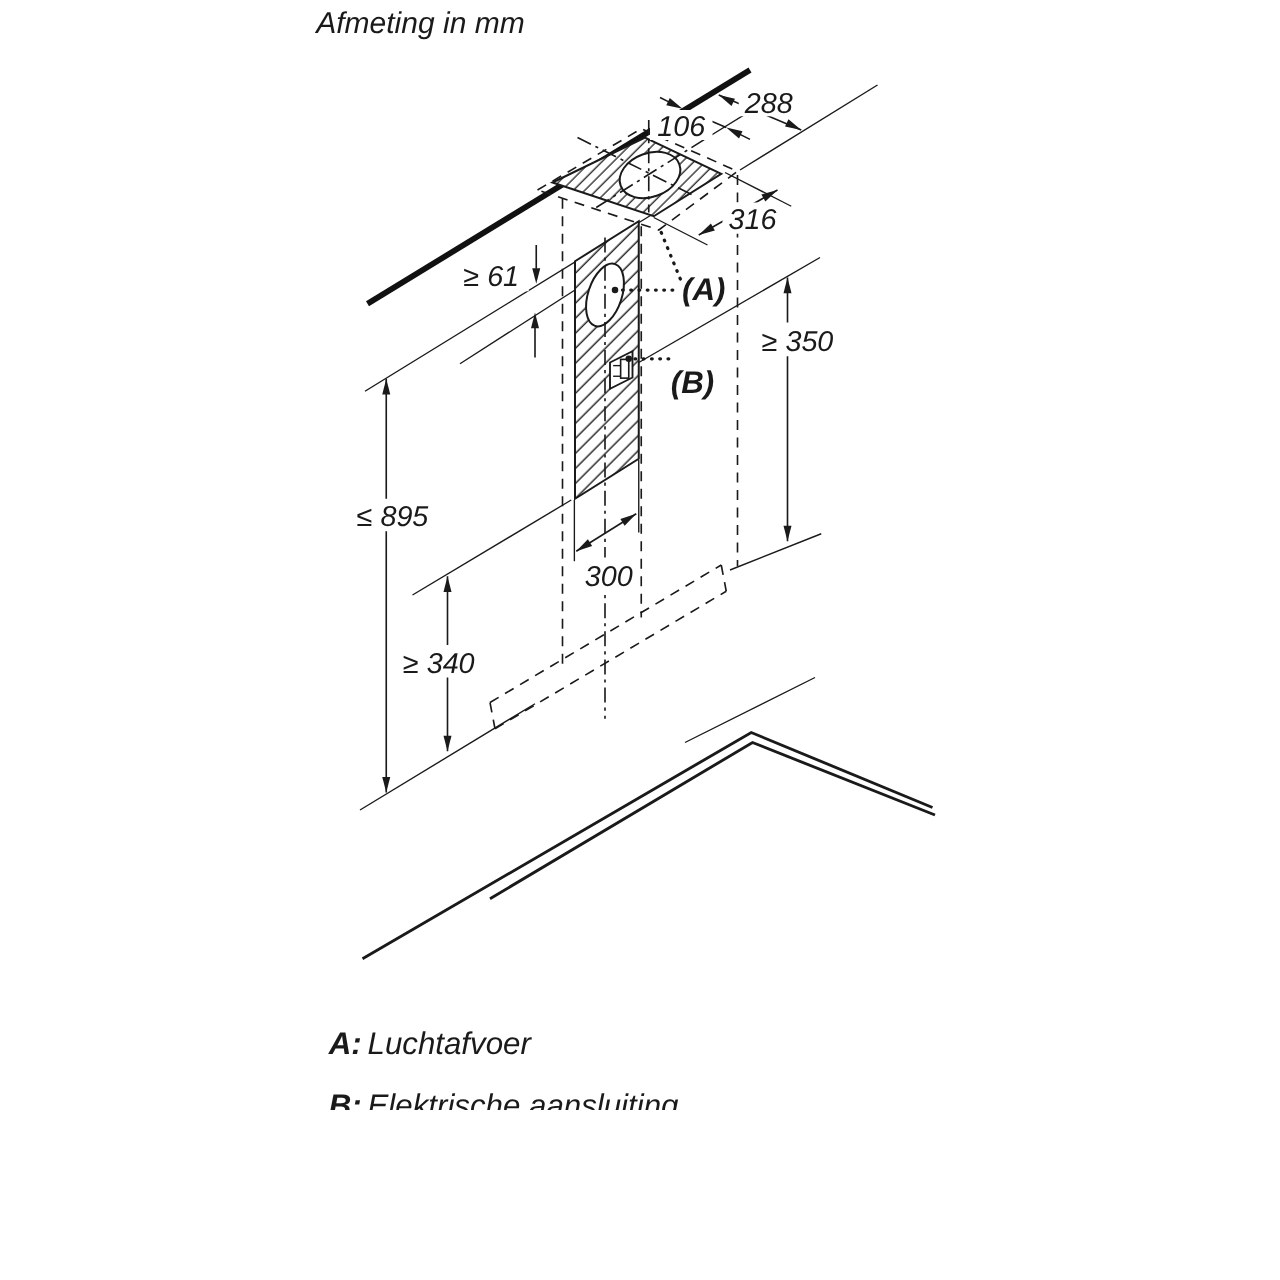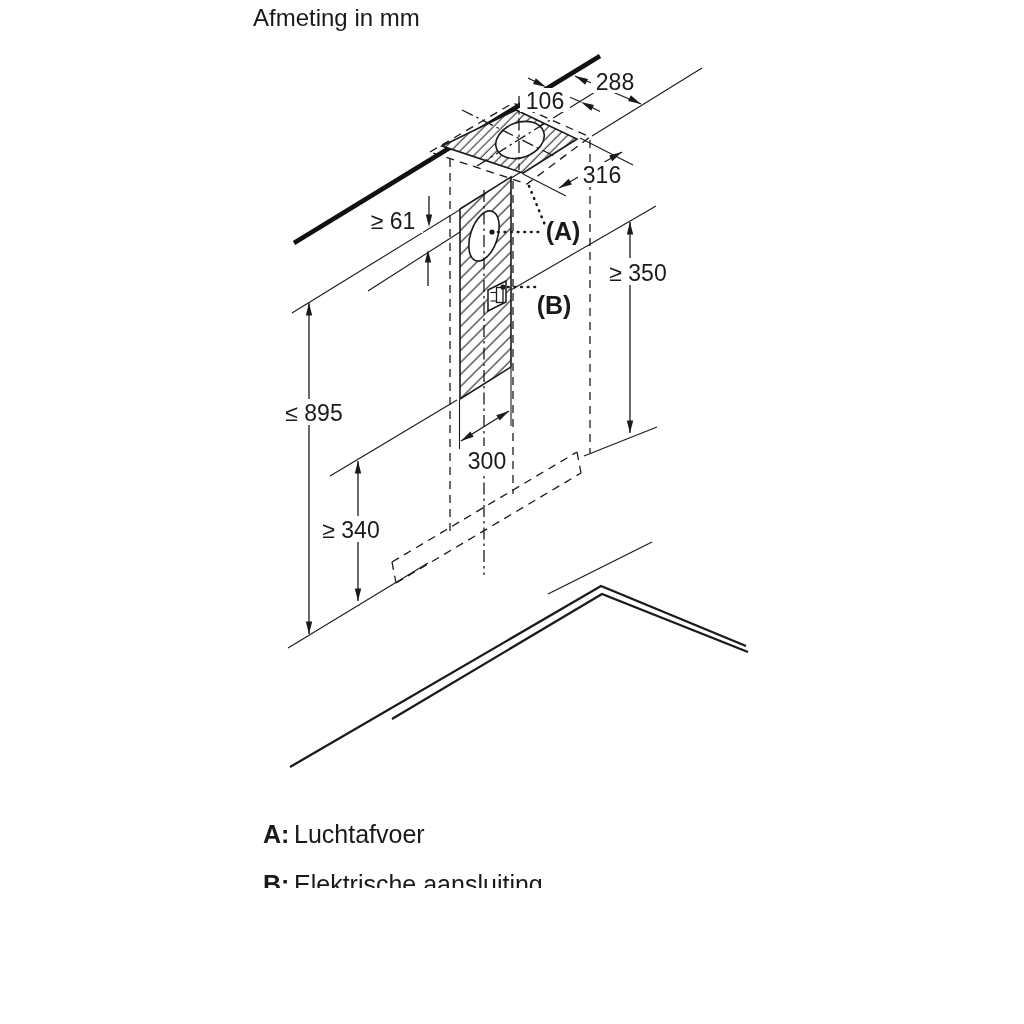--- a/index.html
+++ b/index.html
@@ -1,16 +1,16 @@
 <!DOCTYPE html>
 <html><head>
 <meta charset="utf-8">
 <style>
   html,body{margin:0;padding:0;background:#ffffff;}
-  .stage{width:1024px;height:888px;position:relative;background:#fff;font-family:"Liberation Sans",sans-serif;}
+  .stage{width:1024px;height:888px;position:relative;background:#fff;font-family:"Liberation Sans",sans-serif;font-style:italic;}
   svg{display:block;}
   text{fill:#1a1a1a;font-family:"Liberation Sans",sans-serif;}
   .dim{font-size:23px;}
   .callout{font-size:25px;font-weight:bold;}
   .title{font-size:24px;}
   .legend-key{font-size:25px;font-weight:bold;}
   .legend-label{font-size:25px;}
   .ln{stroke:#1a1a1a;stroke-width:1.3;fill:none;}
   .thin{stroke:#1a1a1a;stroke-width:1.1;fill:none;}
   .outline{stroke:#1a1a1a;stroke-width:1.6;fill:none;}

